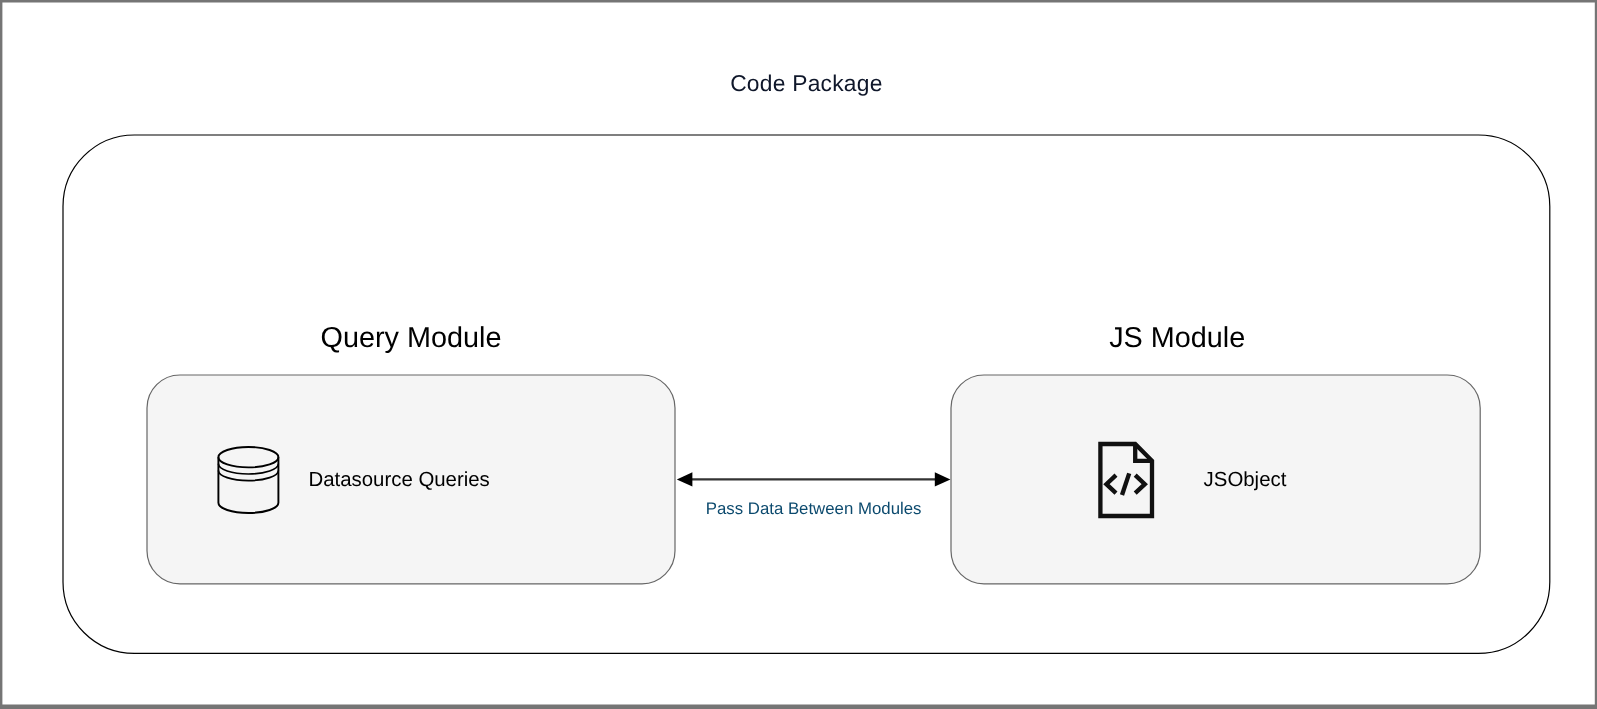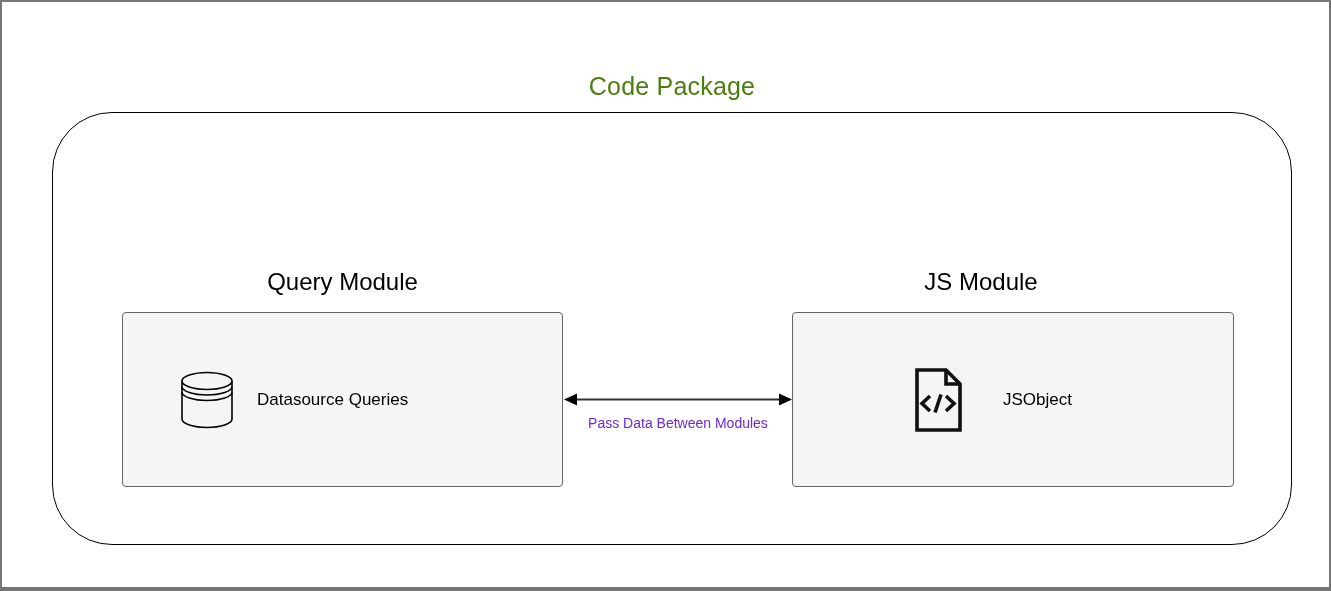--- a/index.html
+++ b/index.html
@@ -14,26 +14,26 @@
   .window {
     position: absolute;
     inset: 0;
     border: 2px solid #757575;
     border-bottom-width: 4px;
     background: #ffffff;
   }
   .diagram-title {
     position: absolute;
     left: 50px;
-    top: 70px;
+    top: 58px;
     width: 1240px;
     text-align: center;
-    font-size: 25px;
+    font-size: 19px;
     letter-spacing: 0.2px;
-    color: #4d7c0f;
+    color: #0f172a;
   }
   .package-container {
     position: absolute;
     left: 50px;
     top: 110px;
     width: 1240px;
     height: 433px;
     border: 1px solid #000000;
     border-radius: 60px;
     background: transparent;
@@ -46,21 +46,21 @@
     color: #000;
   }
   .module-label.query { left: 120px; width: 441px; }
   .module-label.js { left: 758px; width: 442px; }
   .module-node {
     position: absolute;
     top: 310px;
     height: 175px;
     background: #f5f5f5;
     border: 1px solid #666666;
-    border-radius: 4px;
+    border-radius: 28px;
     display: flex;
     align-items: center;
   }
   .module-node.query { left: 120px; width: 441px; padding-left: 57px; }
   .module-node.js { left: 790px; width: 442px; padding-left: 121px; }
   .node-icon { flex: 0 0 auto; display: block; }
   .node-item-label {
     font-size: 17px;
     color: #000;
     white-space: nowrap;
@@ -74,21 +74,21 @@
     width: 230px;
     height: 21px;
   }
   .connector-label {
     position: absolute;
     left: 551px;
     top: 413px;
     width: 250px;
     text-align: center;
     font-size: 14px;
-    color: #6d28d9;
+    color: #0c4a6e;
     white-space: nowrap;
   }
 </style>
 </head>
 <body>
 
 <div class="window">
 
   <div class="diagram-title">Code Package</div>
 

